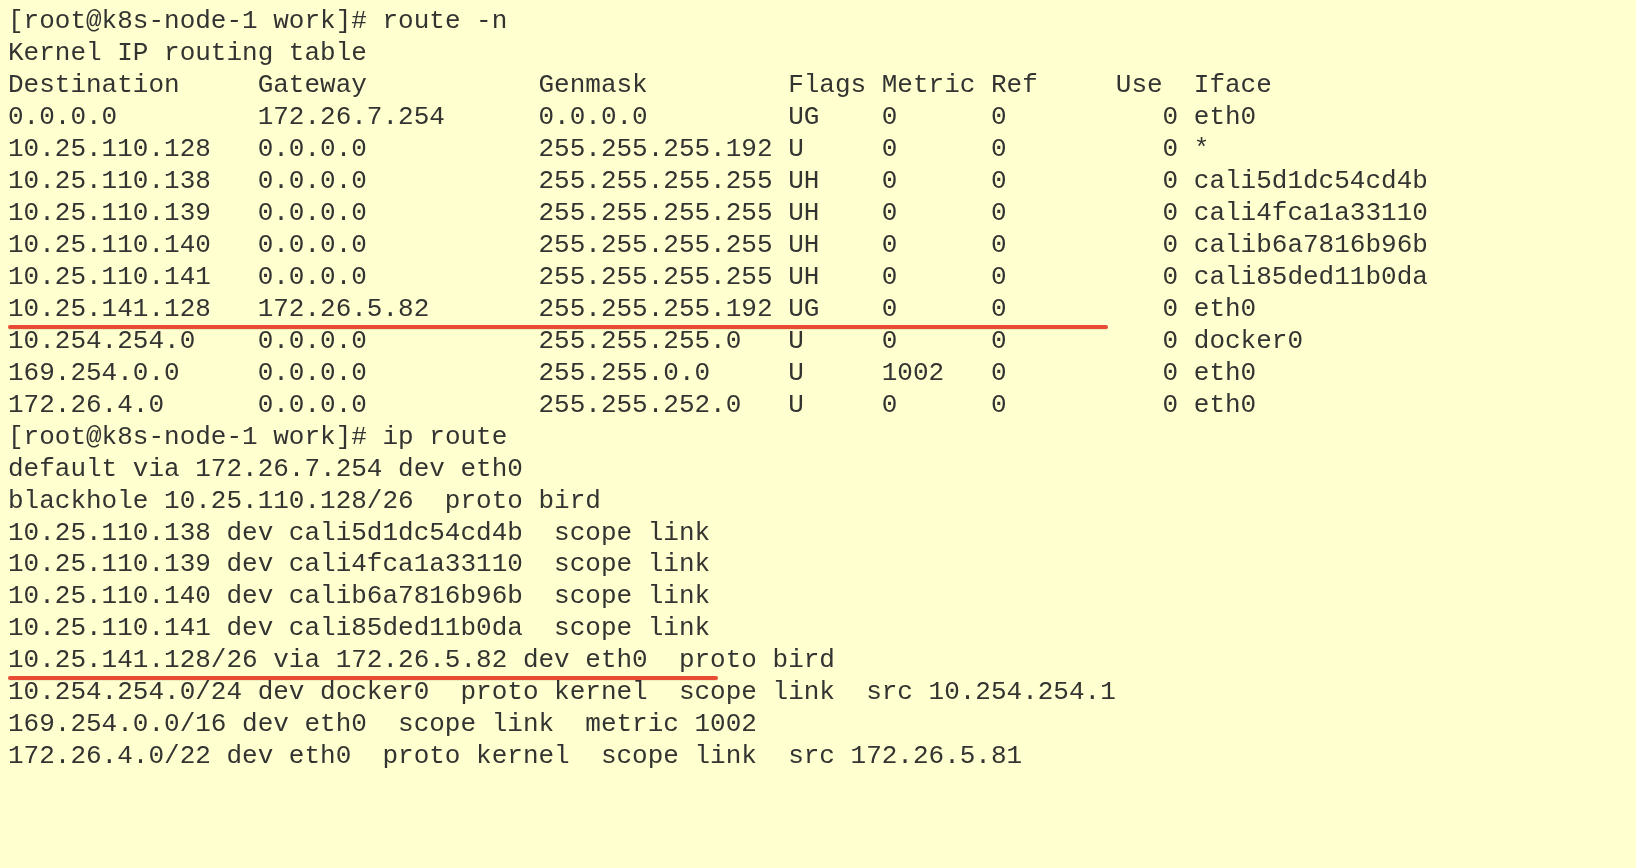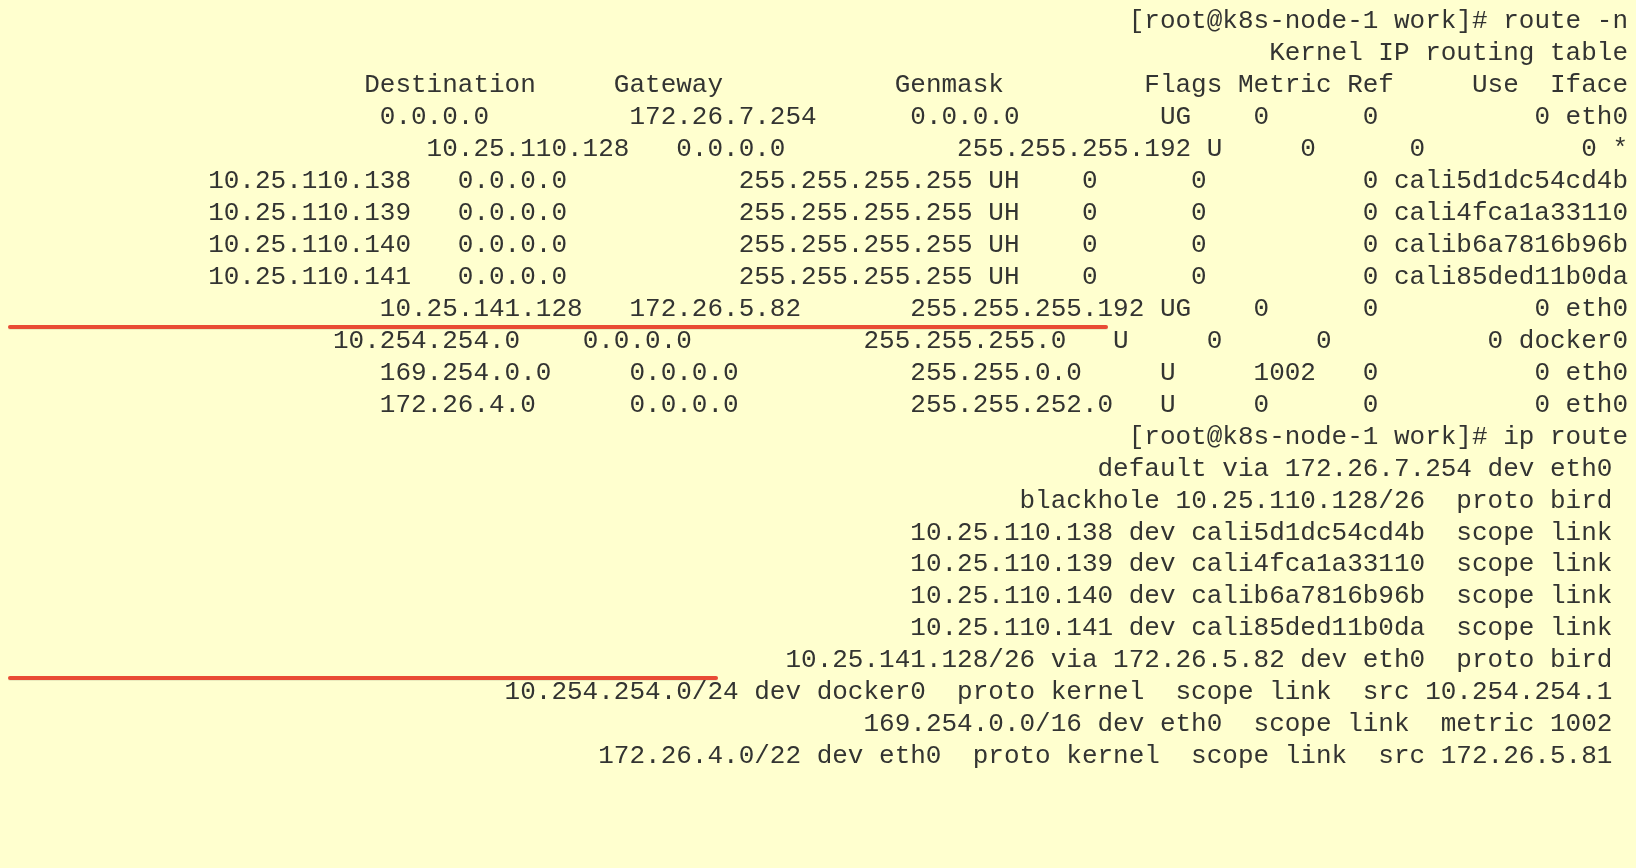--- a/index.html
+++ b/index.html
@@ -9,21 +9,21 @@
     color: #333432;
     font-family: "Menlo", "Consolas", "Courier New", monospace;
     font-size: 26px;
     line-height: 1.23;
   }
   .term {
     padding: 6px 8px 10px 8px;
     white-space: pre;
     position: relative;
   }
-  .row { position: relative; text-align: right; }
+  .row { position: relative; }
   .underline-red {
     position: absolute;
     height: 4px;
     background: #e94b35;
     border-radius: 3px;
     box-shadow: 0 1px 0 rgba(0,0,0,0.08);
     z-index: 1;
   }
 </style>
 </head>

